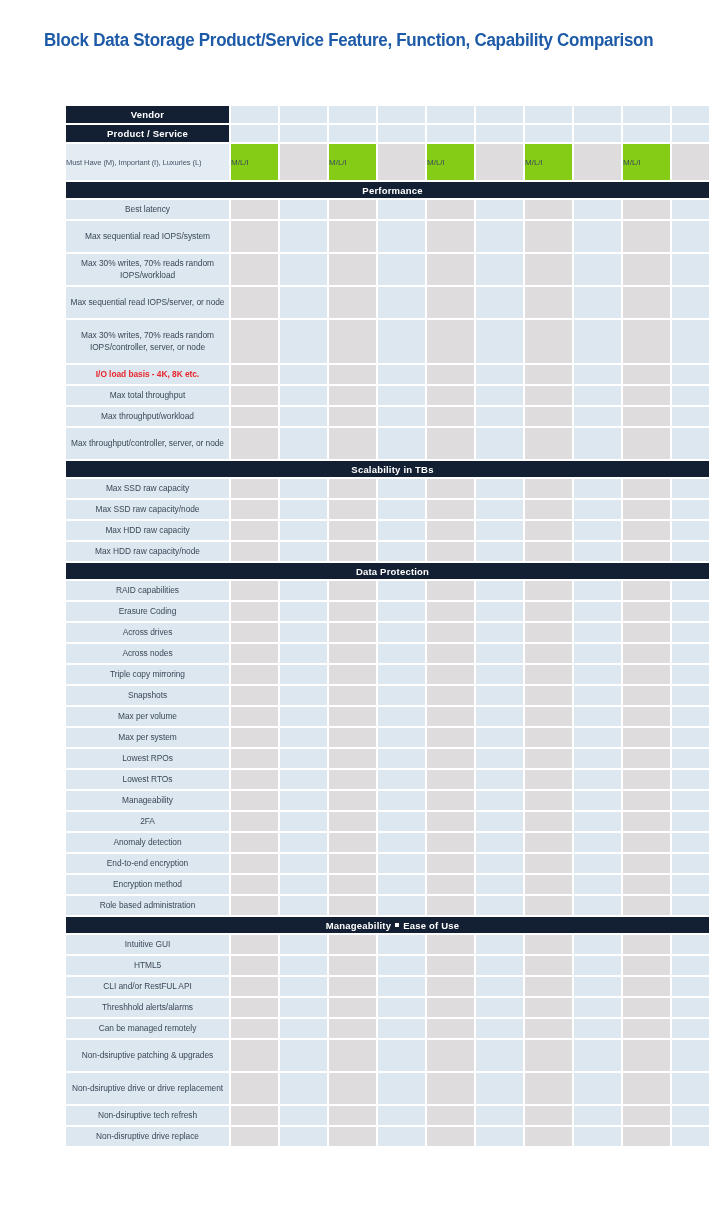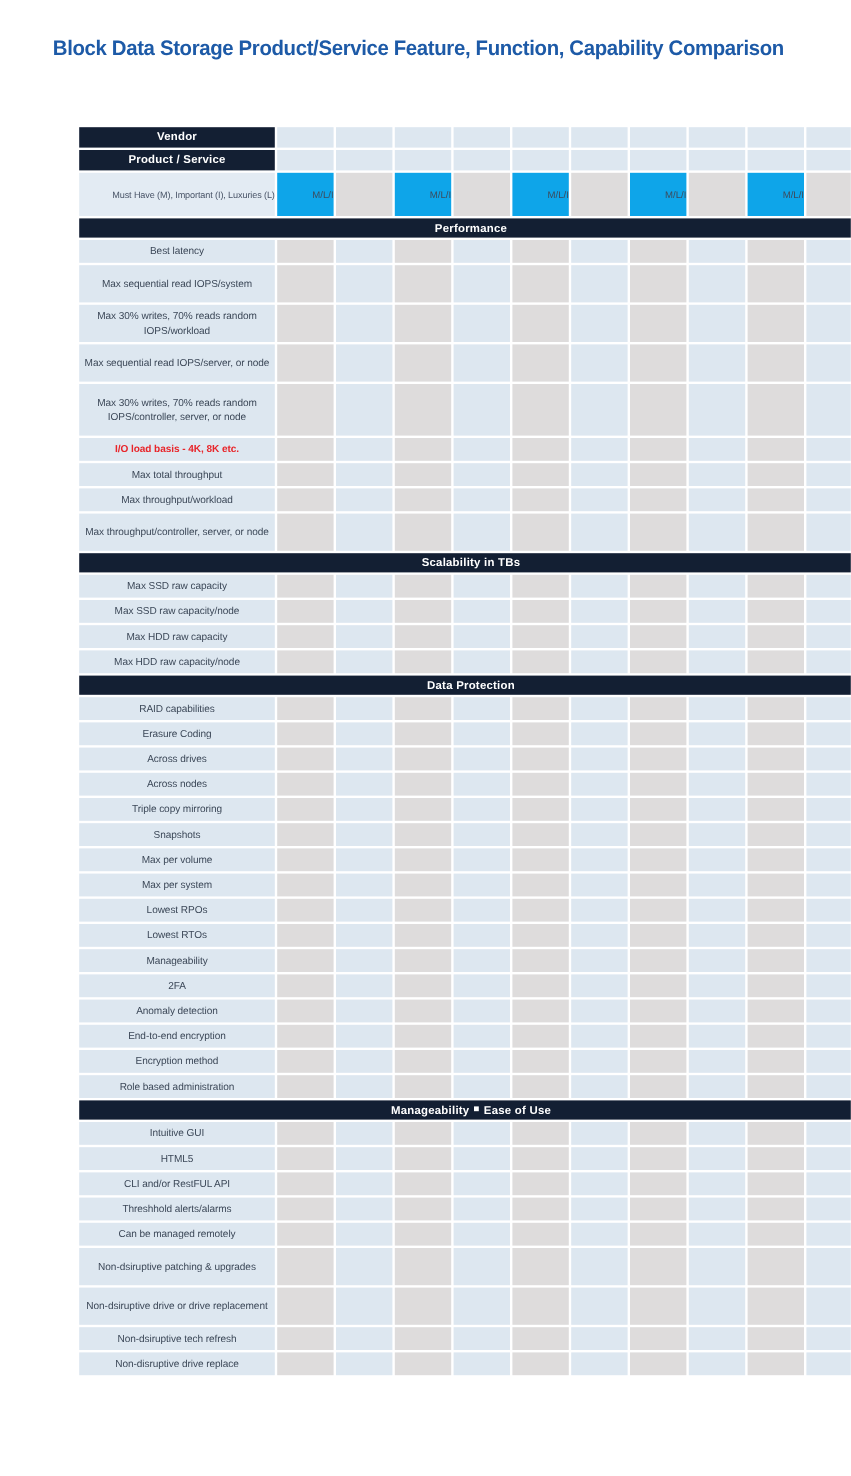--- a/index.html
+++ b/index.html
@@ -72,30 +72,30 @@
     letter-spacing: 0.2px;
   }
   td.hdr-blank-blue {
     background: #dde7f0;
     height: 17px;
   }
   td.legend {
     background: #e3ebf3;
     color: #4a5568;
     font-size: 7.6px;
-    text-align: right;
+    text-align: left;
     height: 36px;
     white-space: nowrap;
     letter-spacing: -0.1px;
   }
   td.mli {
-    background: #0ea5e9;
+    background: #84cc16;
     color: #3d4b5c;
     font-size: 8px;
-    text-align: right;
+    text-align: left;
     height: 30px;
   }
   td.mli-gray {
     background: #dedcdc;
     height: 18px;
   }
 
   
   td.section-bar {
     background: #131f33;

